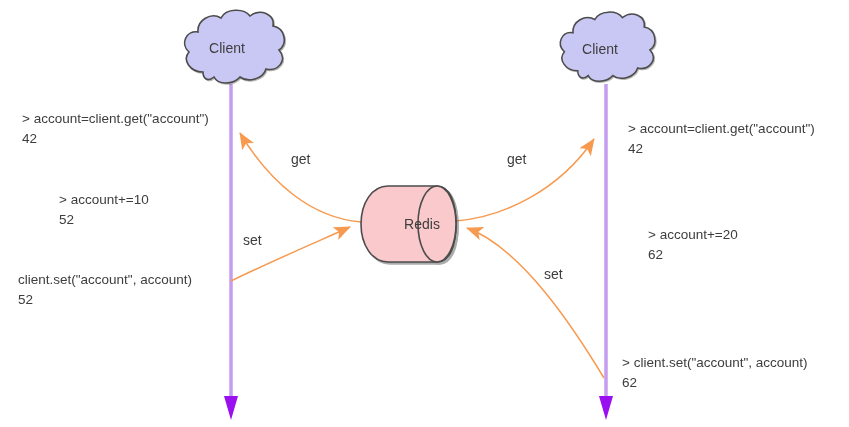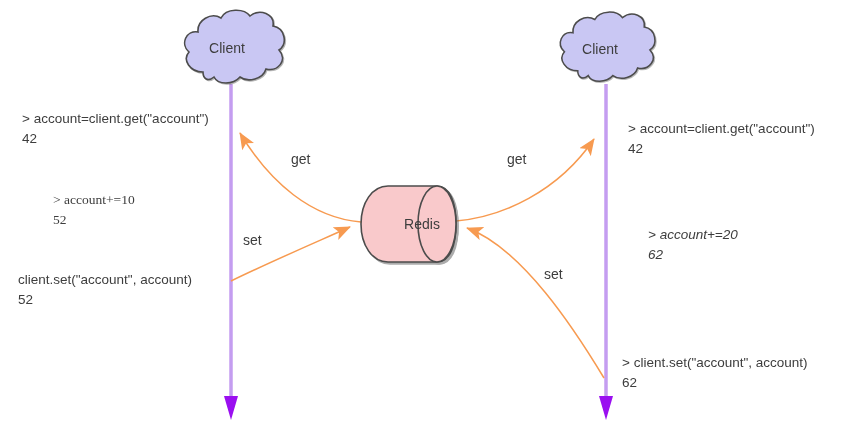--- a/index.html
+++ b/index.html
@@ -115,34 +115,34 @@
 
   <div class="label" style="left:291px; top:151px;">get</div>
   <div class="label" style="left:243px; top:232px;">set</div>
   <div class="label" style="left:507px; top:151px;">get</div>
   <div class="label" style="left:544px; top:266px;">set</div>
 
   <div class="ann" style="left:22px; top:109px;">
     <div>&gt; account=client.get("account")</div>
     <div>42</div>
   </div>
-  <div class="ann" style="left:53px; top:190px;font-family:Liberation Serif, serif;">
+  <div class="ann" style="left:59px; top:190px;">
     <div>&gt; account+=10</div>
     <div>52</div>
   </div>
   <div class="ann" style="left:18px; top:270px;">
     <div>client.set("account", account)</div>
     <div>52</div>
   </div>
 
   <div class="ann" style="left:628px; top:119px;">
     <div>&gt; account=client.get("account")</div>
     <div>42</div>
   </div>
-  <div class="ann" style="left:648px; top:225px;font-style:italic;">
+  <div class="ann" style="left:648px; top:225px;">
     <div>&gt; account+=20</div>
     <div>62</div>
   </div>
   <div class="ann" style="left:622px; top:353px;">
     <div>&gt; client.set("account", account)</div>
     <div>62</div>
   </div>
 
 </div>
 

